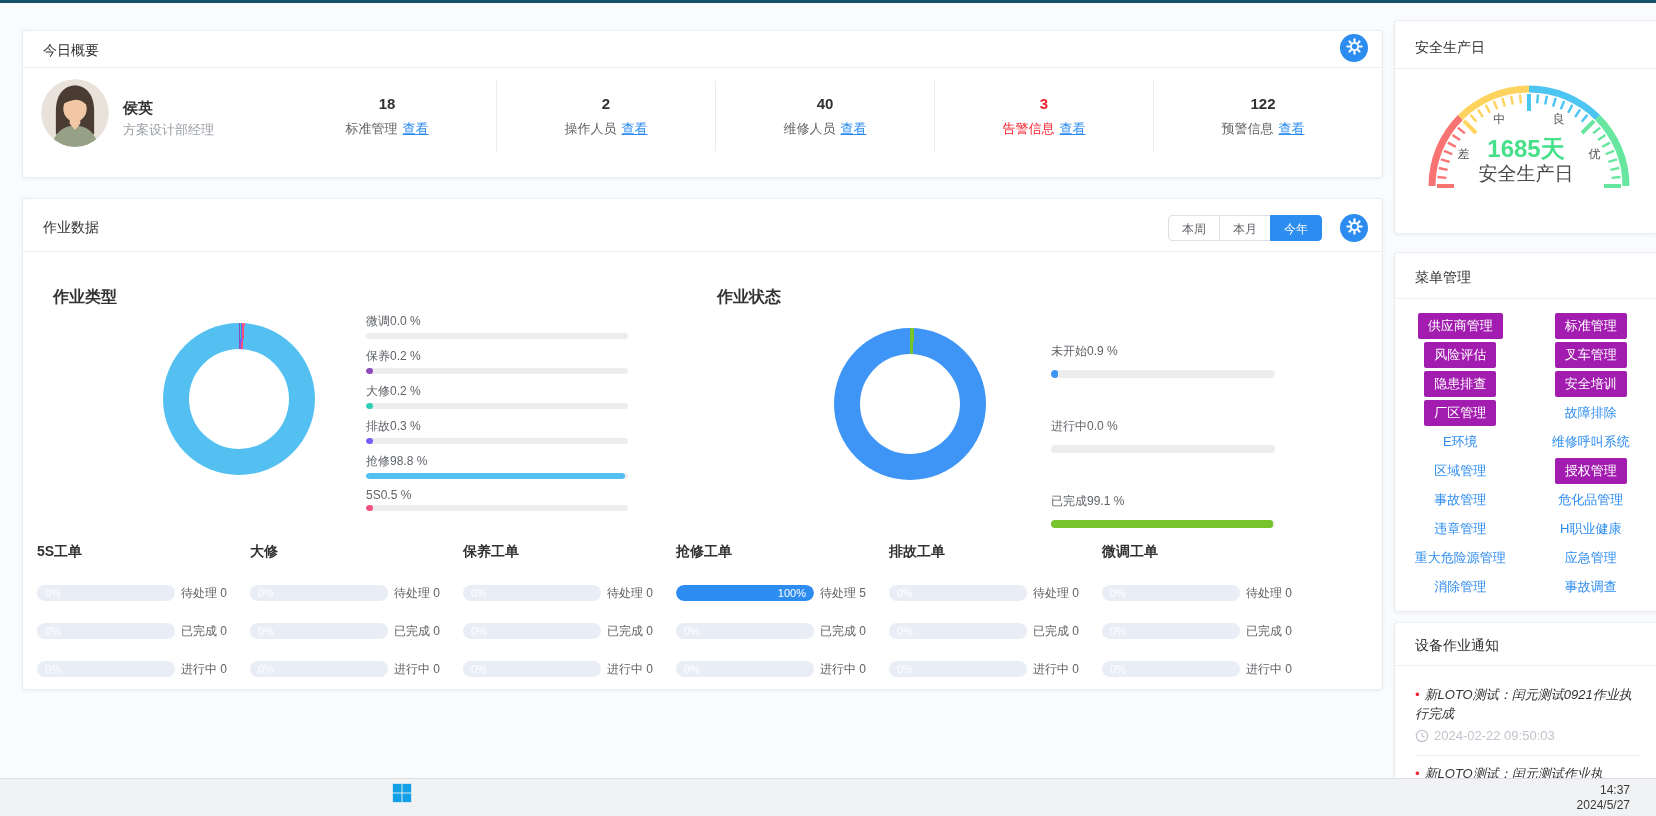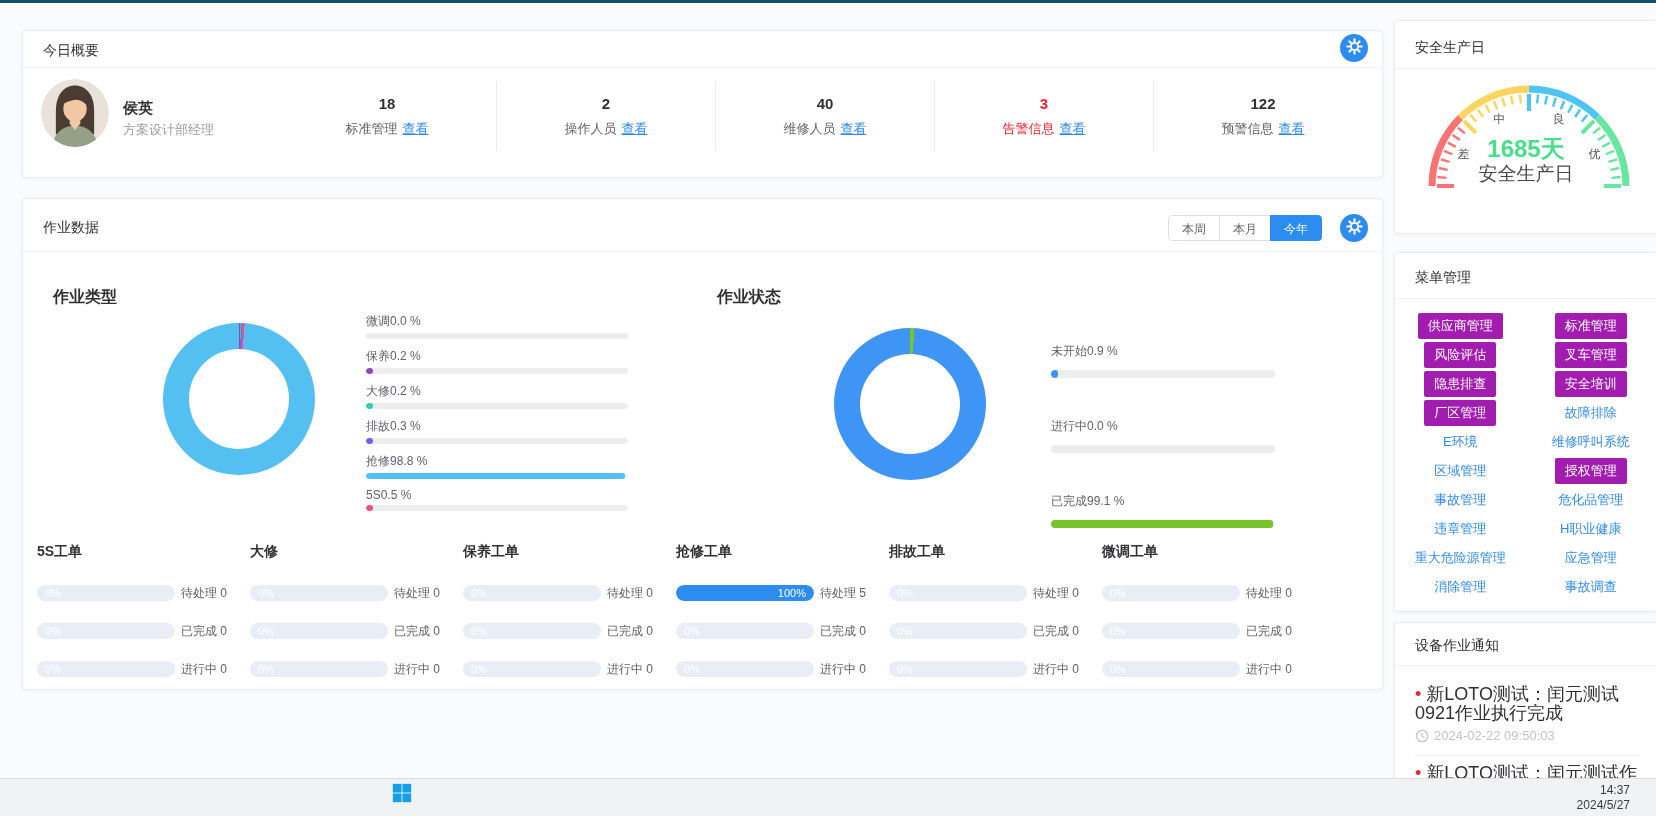--- a/index.html
+++ b/index.html
@@ -91,21 +91,21 @@
   .menu-cell{height:29px;display:flex;align-items:center;justify-content:center;}
   .menu-btn{font-size:13px;color:#2d8cf0;background:none;border:none;cursor:pointer;
             padding:4px 10px;border-radius:2px;white-space:nowrap;font-family:inherit;}
   .menu-btn.filled{background:#a21caf;color:#fff;}
 
   .notices{left:1394px;top:622px;width:262px;height:170px;overflow:hidden;border-radius:4px 0 0 4px;border-right:none;}
   .notices .head-title{position:absolute;left:20px;top:14px;}
   .notices .head-line{position:absolute;left:0;top:42px;right:0;border-top:1px solid #f0f1f3;}
   .notice-list{position:absolute;left:20px;top:54px;right:16px;}
   .notice-item{padding-top:8px;cursor:pointer;}
-  .notice-text{font-size:18px;color:#303133;line-height:19px;}
+  .notice-text{font-size:13px;color:#303133;line-height:19px;font-style:italic;}
   .notice-bullet{color:#f5222d;margin-right:5px;}
   .notice-time{display:flex;align-items:center;gap:5px;font-size:13px;color:#c0c4cc;margin-top:5px;}
   .notice-div{border-top:1px solid #f0f1f3;margin-top:12px;}
 
   
   .taskbar{position:absolute;left:0;top:778px;width:1656px;height:38px;background:#f1f2f4;
            border-top:1px solid #dcdee1;z-index:50;}
   .tb-left{position:absolute;left:296px;top:0;height:38px;display:flex;align-items:center;gap:20px;flex-direction:column;}
   .tb-icon{width:28px;height:28px;display:flex;align-items:center;justify-content:center;
            cursor:pointer;flex:none;}

